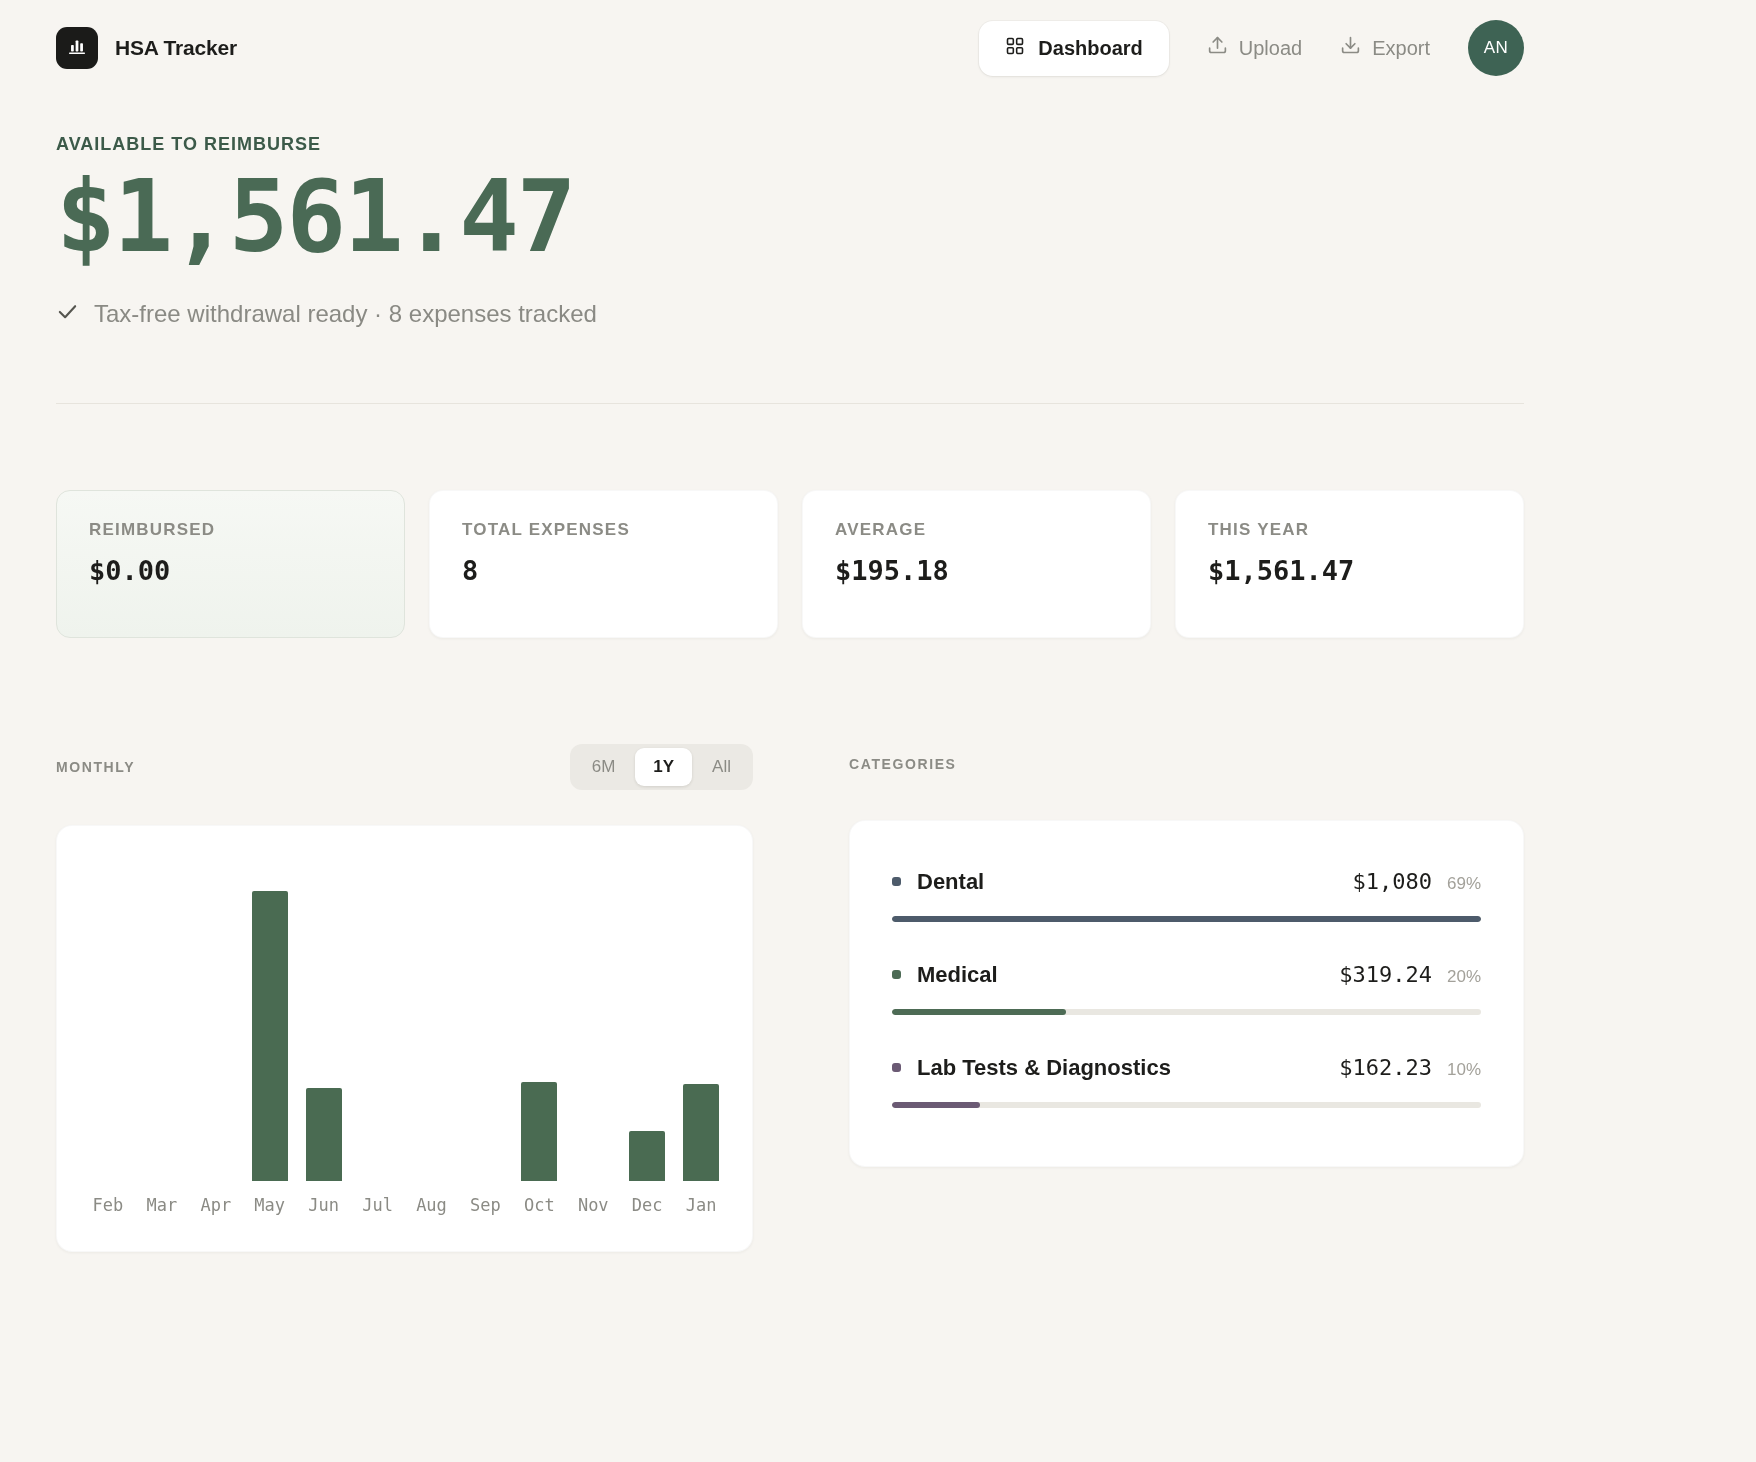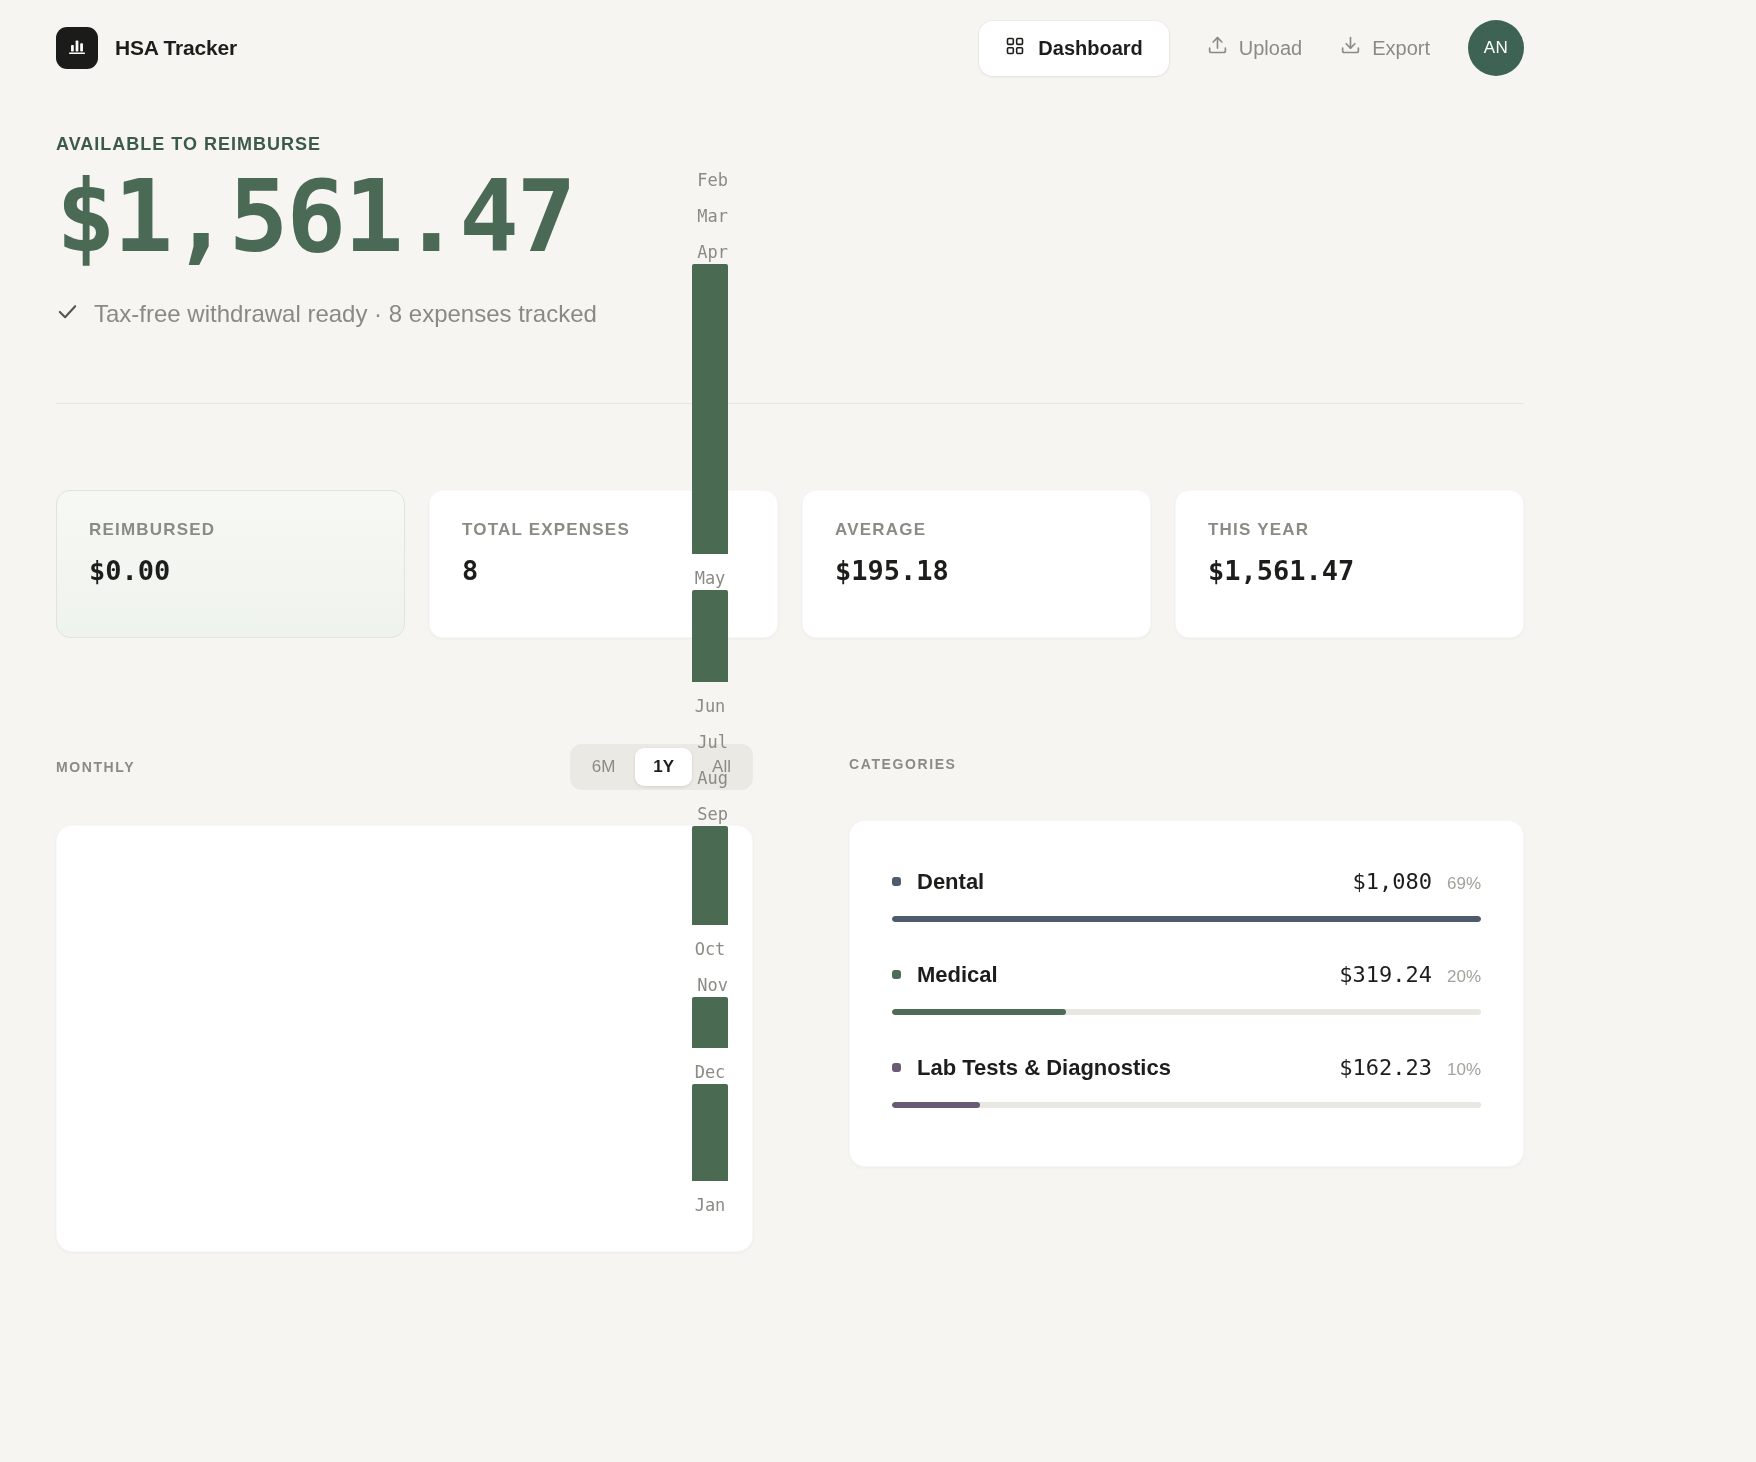--- a/index.html
+++ b/index.html
@@ -93,21 +93,21 @@
     background: #ffffff; color: #1d1d1b; font-weight: 700;
     box-shadow: 0 1px 3px rgba(30,30,20,0.12);
   }
 
   .chart-card {
     margin-top: 35px; height: 427px; background: #ffffff; border-radius: 16px;
     border: 1px solid rgba(30,30,20,0.03);
     box-shadow: 0 1px 3px rgba(30,30,20,0.05);
     padding: 0 24px 34px; display: flex; align-items: flex-end;
   }
-  .chart-cols { display: flex; width: 100%; align-items: flex-end; flex-direction: column; }
+  .chart-cols { display: flex; width: 100%; align-items: flex-end; }
   .chart-col { flex: 1; display: flex; flex-direction: column; align-items: center; justify-content: flex-end; }
   .bar { width: 36px; border-radius: 2px 2px 0 0; }
   .month {
     margin-top: 14px; height: 22px; font-size: 17px; color: #8b8b85;
     font-family: "DejaVu Sans Mono", monospace;
   }
 
   .cat-label-row { height: 40px; display: flex; align-items: center; }
   .cat-card {
     margin-top: 36px; background: #ffffff; border-radius: 16px;

